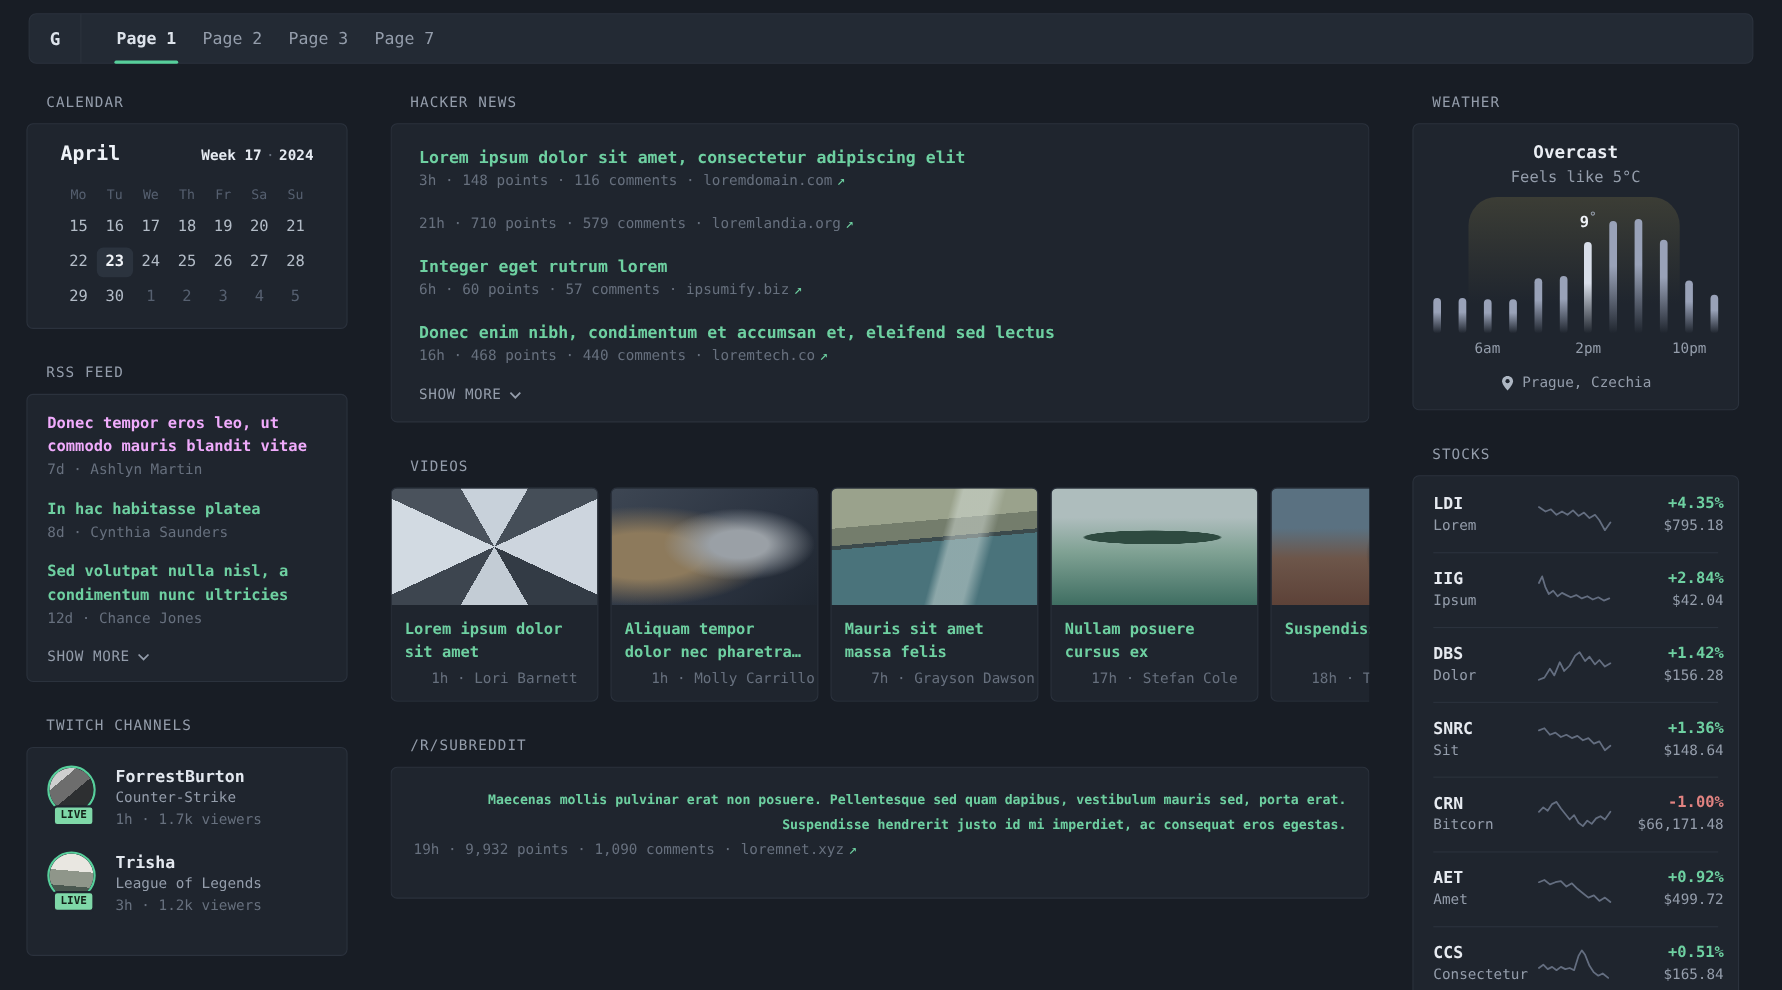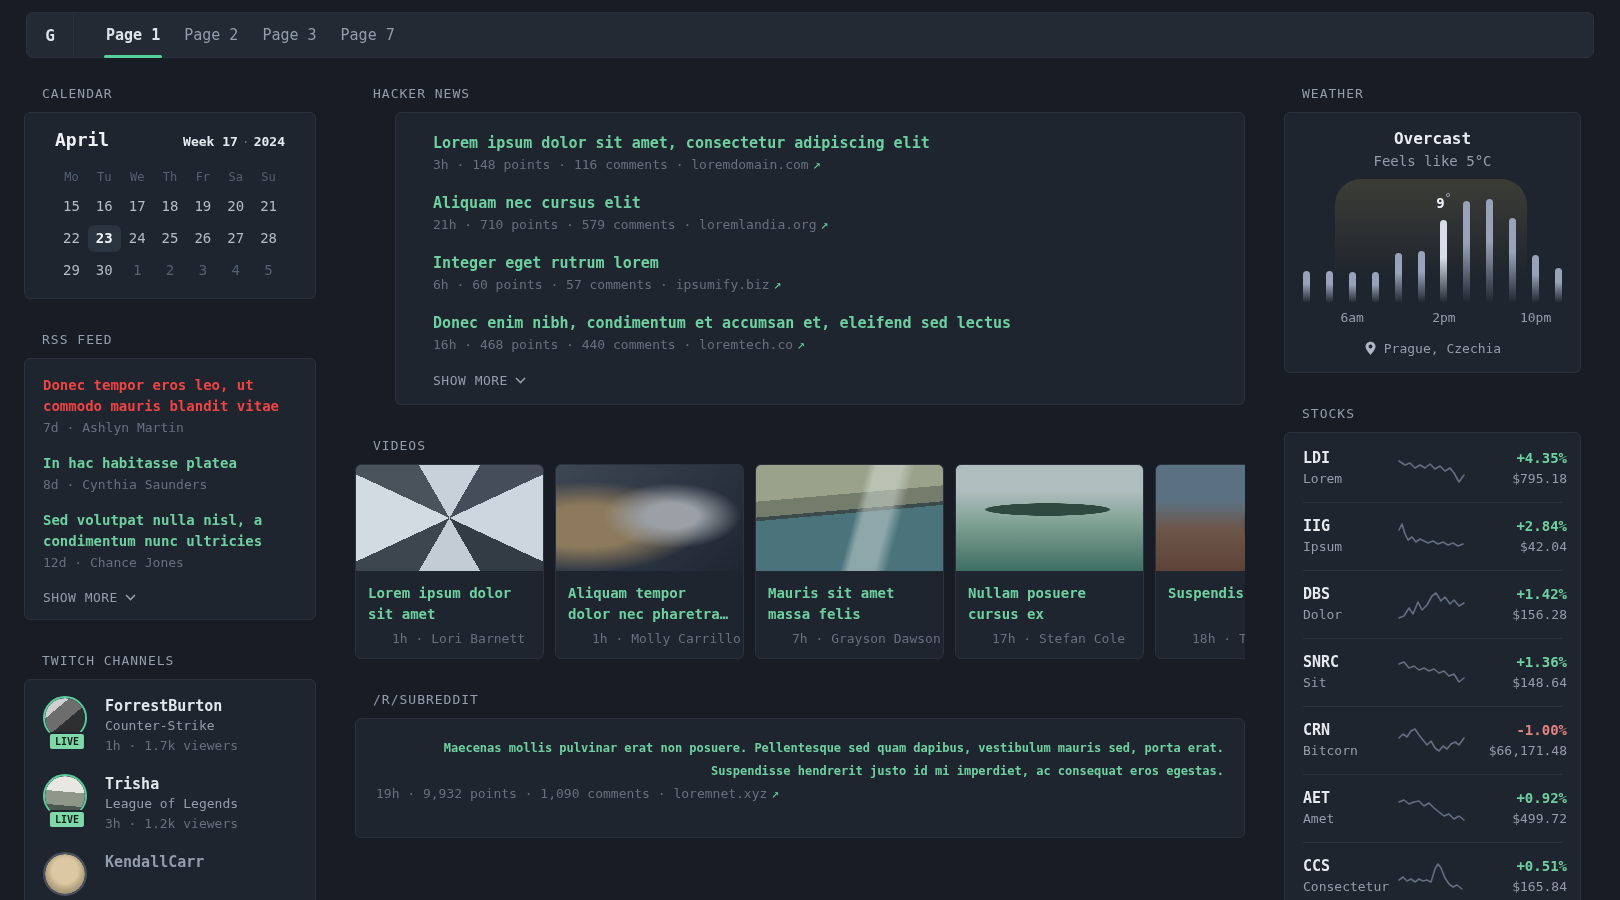--- a/index.html
+++ b/index.html
@@ -45,27 +45,27 @@
   .cal-wy .sep{color:var(--dim); font-weight:normal; padding:0 4px;}
   .cal-grid{display:grid; grid-template-columns:repeat(7,1fr); row-gap:5px; text-align:center;}
   .dow{color:var(--dimmer); font-size:12px; height:22px; line-height:22px;}
   .day{height:27px; line-height:27px; font-size:14px; color:#b3bcc7; border-radius:6px;}
   .day.out{color:var(--dimmer);}
   .day.sel{background:#2b333e; color:#f0f3f7; font-weight:bold;}
   
   .feed{padding:16px 18px 14px;}
   .fitem{margin-bottom:15px; line-height:21px;}
   .fitem .title{color:var(--green); font-size:14px; font-weight:bold; cursor:pointer;}
-  .fitem .title.read{color:#ef4444;}
+  .fitem .title.read{color:#f0abfc;}
   .meta{color:var(--dim); font-size:13px; line-height:21px;}
   .ext{color:var(--green); padding-left:4px; font-size:13px;}
   .showmore{display:flex; align-items:center; gap:7px; color:var(--grey);
     font-size:13px; letter-spacing:0.5px; margin-top:17px; cursor:pointer;}
   .chev{width:11px; height:7px;}
-  .hn{padding:20px 37px 16px;margin-left:40px;}
+  .hn{padding:20px 25px 16px;}
   .hn .fitem{margin-bottom:18px;}
   .hn .fitem .title{font-size:15px;}
   
   .tw{padding:16px 18px;}
   .twrow{display:flex; gap:14px; margin-bottom:18px; cursor:pointer;}
   .avwrap{position:relative; width:48px; height:48px; flex:none;}
   .avatar{width:44px; height:44px; border-radius:50%; border:2px solid var(--green2); overflow:hidden;}
   .avatar.off{border-color:#4a5260;}
   .avface{width:100%; height:100%; border-radius:50%;}
   .av1{background:linear-gradient(140deg,#cfcfcf 0 28%,#6d6d6d 28% 55%,#2d2f31 55%);}
@@ -236,45 +236,34 @@
                 <div class="avface av2"></div>
               </div>
             <div class="livebadge">LIVE</div>
           </div>
           <div>
             <div class="twname">Trisha</div>
             <div class="twgame">League of Legends</div>
             <div class="twmeta">3h · 1.2k viewers</div>
           </div>
         </div>
-        <div class="twrow">
-          <div class="avwrap">
-            <div class="avatar off">
-                <div class="avface av3"></div>
-              </div>
-          </div>
-          <div>
-            <div class="twname off">KendallCarr</div>
-          </div>
-        </div>
       </div>
     </div>
   </div>
 
   <div class="col col-mid">
 
     <div class="widget">
       <div class="w-label">HACKER NEWS</div>
       <div class="card hn">
         <div class="fitem">
           <div class="title">Lorem ipsum dolor sit amet, consectetur adipiscing elit</div>
           <div class="meta"><span>3h · 148 points · 116 comments · </span><span>loremdomain.com</span><span class="ext">↗</span></div>
         </div>
         <div class="fitem">
-          <div class="title">Aliquam nec cursus elit</div>
           <div class="meta"><span>21h · 710 points · 579 comments · </span><span>loremlandia.org</span><span class="ext">↗</span></div>
         </div>
         <div class="fitem">
           <div class="title">Integer eget rutrum lorem</div>
           <div class="meta"><span>6h · 60 points · 57 comments · </span><span>ipsumify.biz</span><span class="ext">↗</span></div>
         </div>
         <div class="fitem">
           <div class="title">Donec enim nibh, condimentum et accumsan et, eleifend sed lectus</div>
           <div class="meta"><span>16h · 468 points · 440 comments · </span><span>loremtech.co</span><span class="ext">↗</span></div>
         </div>

